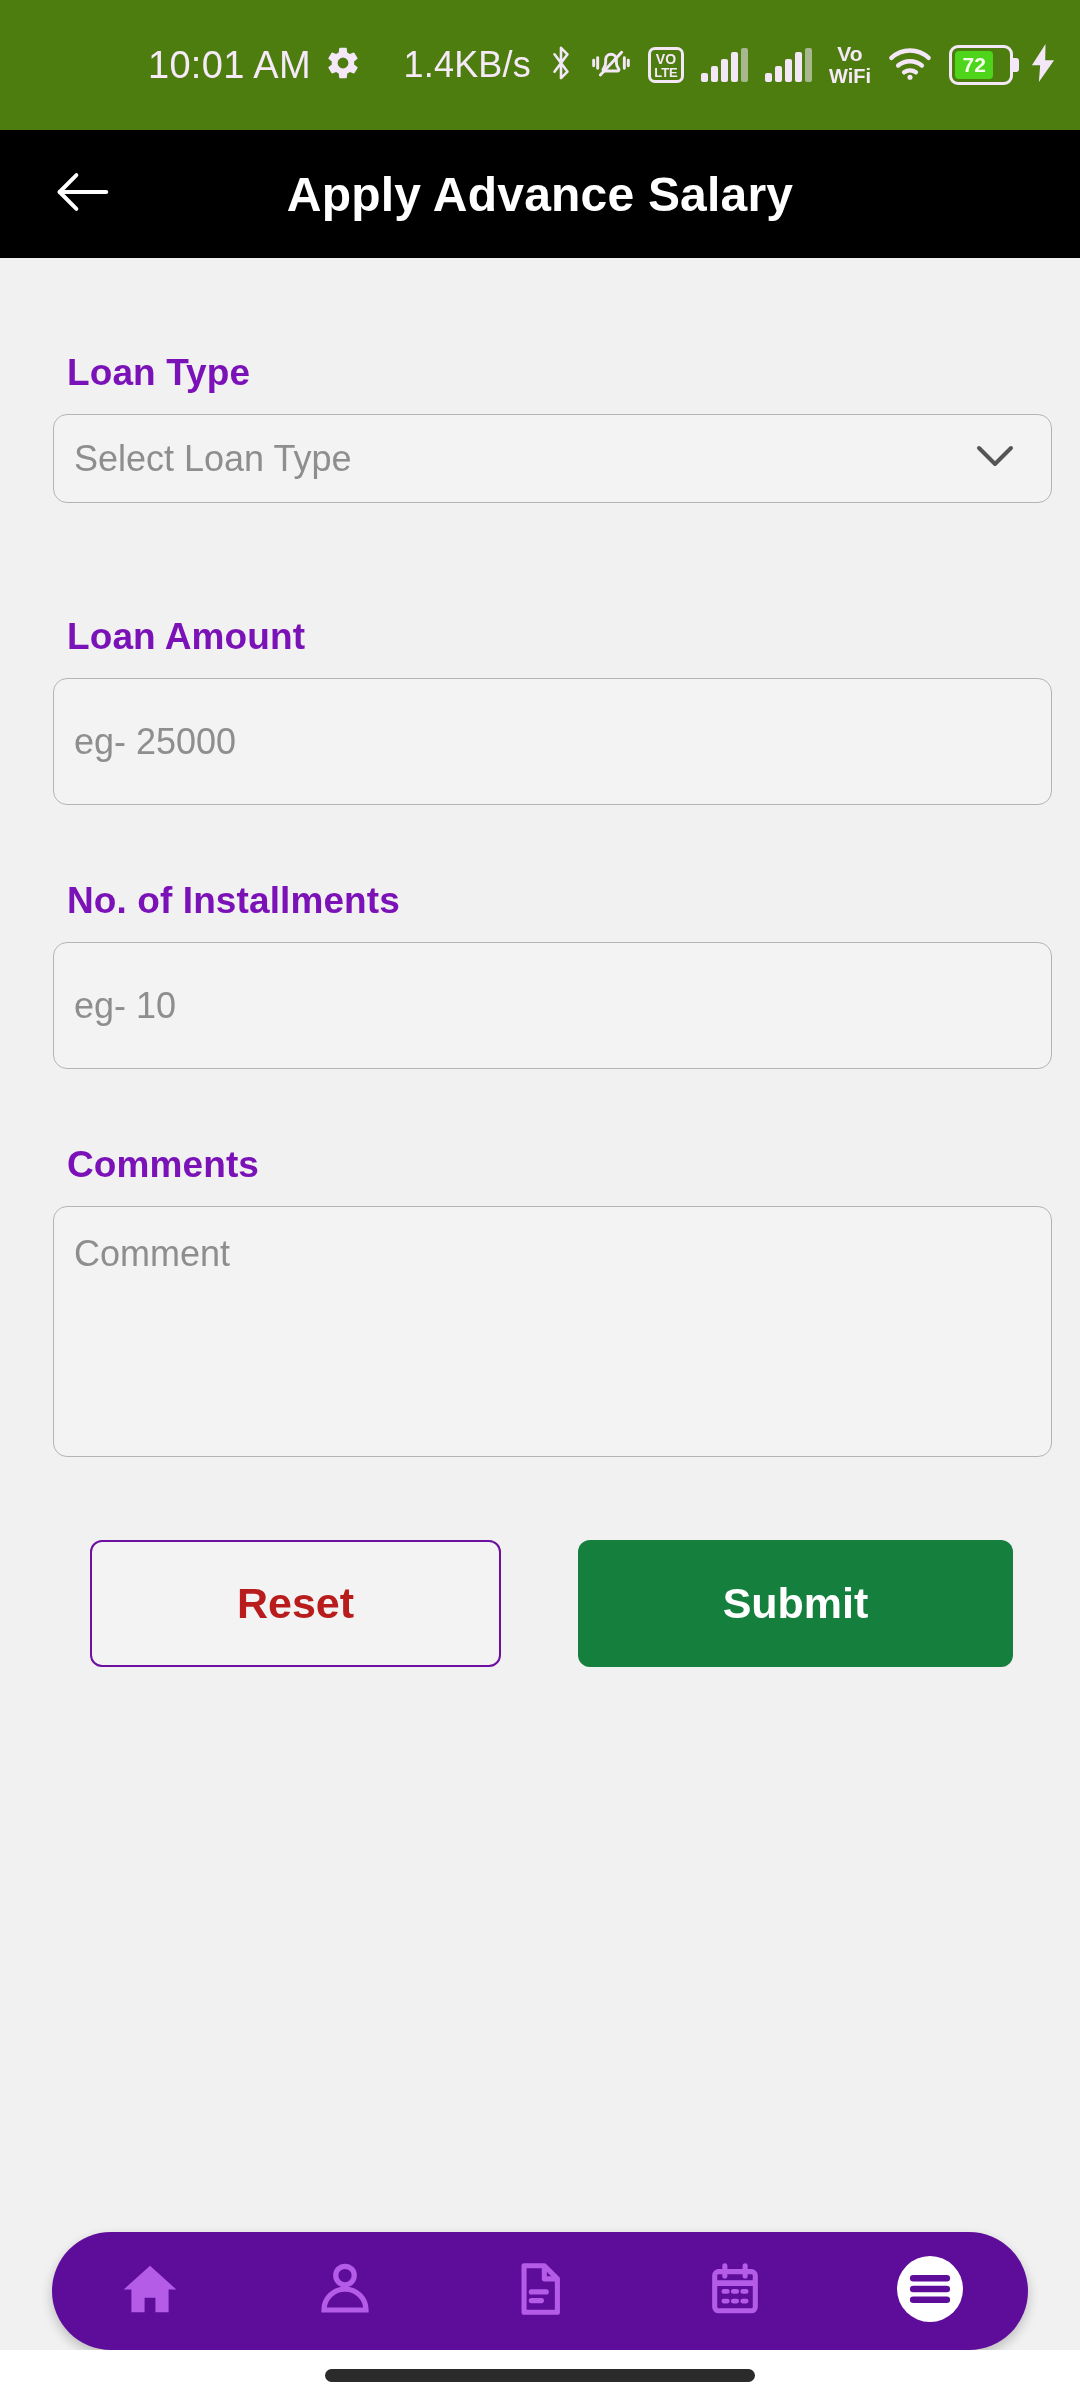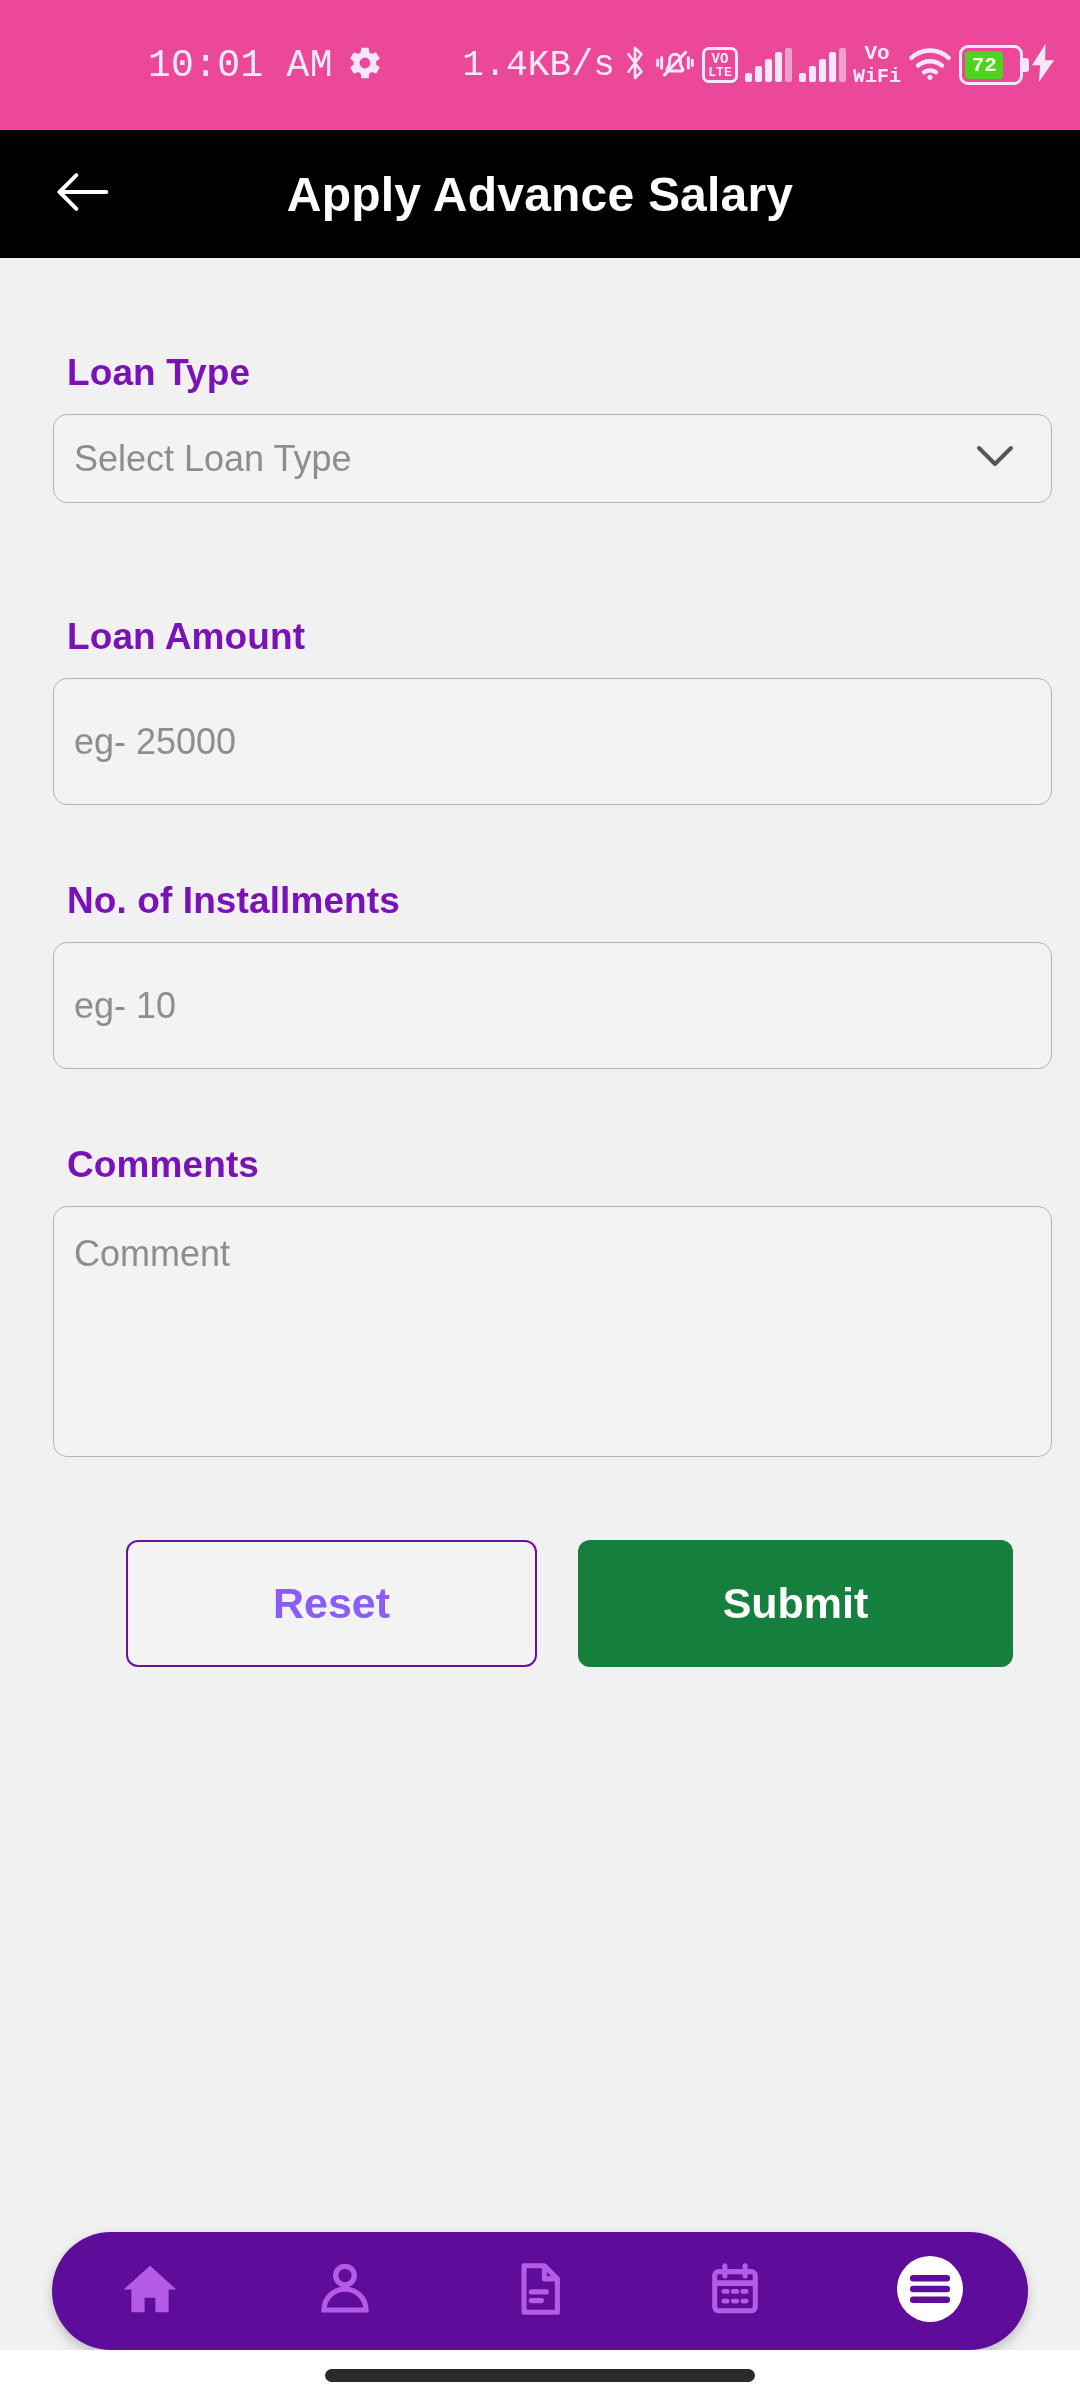--- a/index.html
+++ b/index.html
@@ -7,33 +7,32 @@
   body {
     font-family:"Liberation Sans", sans-serif;
     background:#f1f1f1;
     overflow:hidden;
     position:relative;
   }
 
   
   #status-bar{
     position:absolute; left:0; top:0; width:1080px; height:130px;
-    background:#ec4899;
+    background:#4d7c0f;
     display:flex; align-items:center;
     color:#f6eaf9;
-    font-family:Liberation Mono, monospace;
   }
   .sb-left{
     position:absolute; left:148px; top:0; height:130px;
     display:flex; align-items:center; gap:14px;
   }
   .sb-clock{ font-size:38px; letter-spacing:.3px; font-weight:400; }
   .sb-right{
     position:absolute; right:24px; top:0; height:130px;
-    display:flex; align-items:center; gap:7px;
+    display:flex; align-items:center; gap:17px;
   }
   .sb-net{ font-size:36px; font-weight:400; letter-spacing:.2px; }
   .ic{ display:block; }
 
   .volte-box{
     width:36px;height:36px;border:3px solid #f3e7f8;border-radius:7px;
     display:flex;flex-direction:column;align-items:center;justify-content:center;
     line-height:1;
   }
   .volte-box b{ font-size:14px; font-weight:700; }
@@ -105,22 +104,22 @@
     position:absolute; right:36px; top:50%; transform:translateY(-50%);
     cursor:pointer;
   }
   #comments-box{ align-items:flex-start; }
   #comments-ph{ padding-top:26px; }
 
   
   #reset-button{
     position:absolute; left:78px; top:1282px; width:411px; height:127px;
     background:#f3f3f3; border:2px solid #6d0f9f; border-radius:12px;
-    color:#8b5cf6; font-size:43px; font-weight:700;
-    display:flex; align-items:center; justify-content:center; cursor:pointer;margin-left:36px;
+    color:#b91c1c; font-size:43px; font-weight:700;
+    display:flex; align-items:center; justify-content:center; cursor:pointer;
   }
   #submit-button{
     position:absolute; left:566px; top:1282px; width:435px; height:127px;
     background:#15803d; border:none; border-radius:12px;
     color:#ffffff; font-size:43px; font-weight:700;
     display:flex; align-items:center; justify-content:center; cursor:pointer;
   }
 
   
   #bottom-nav{

